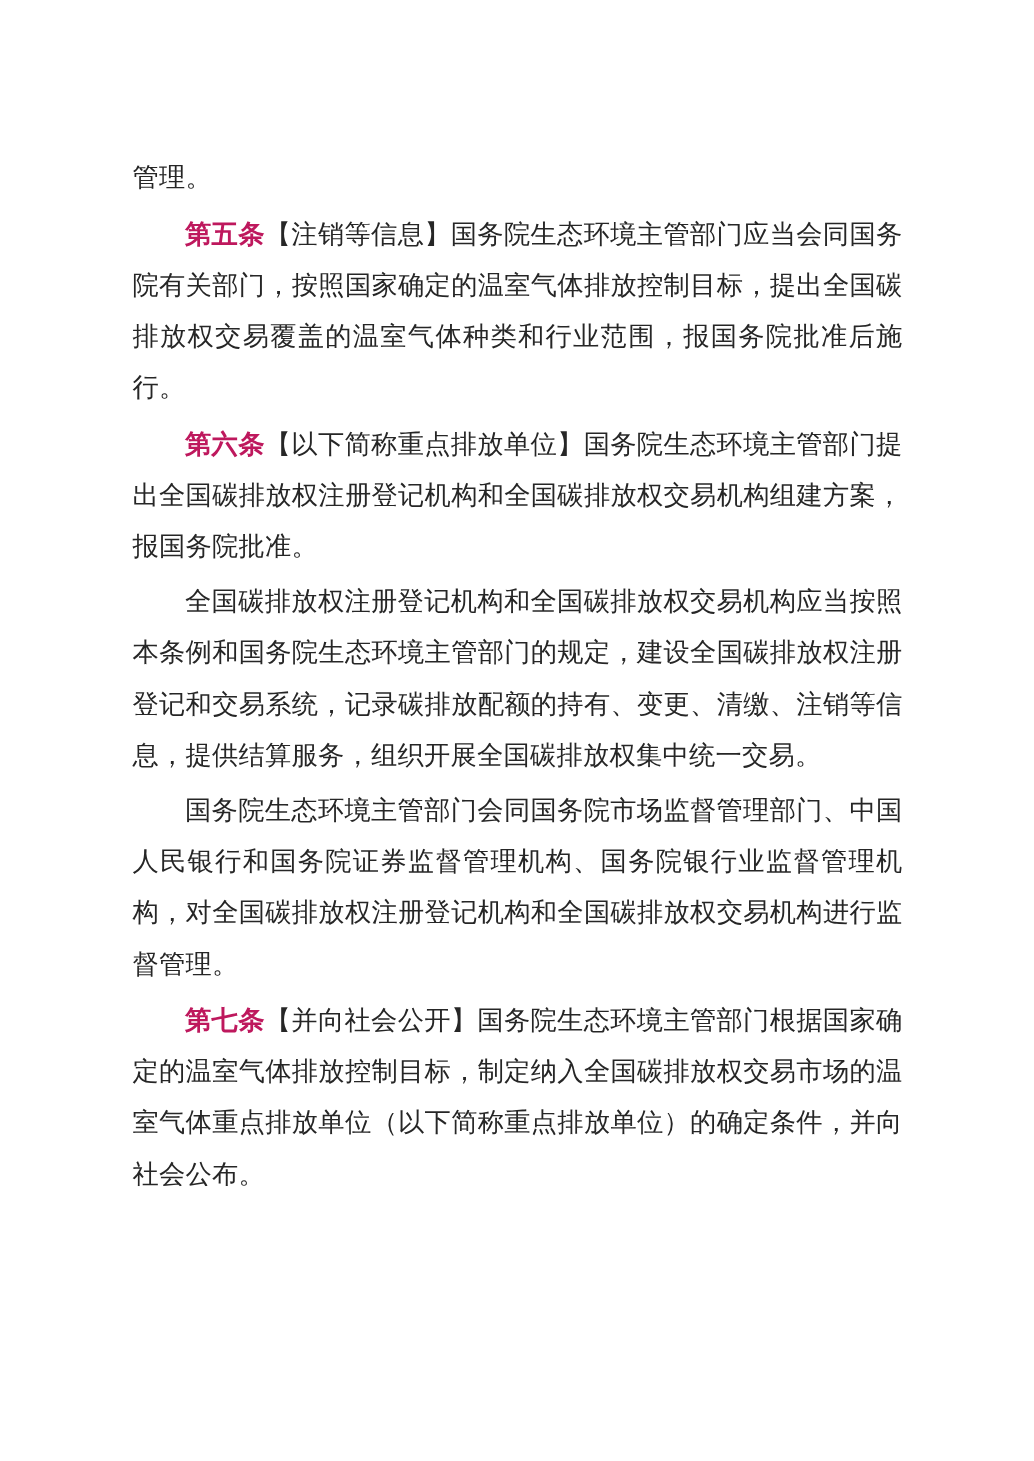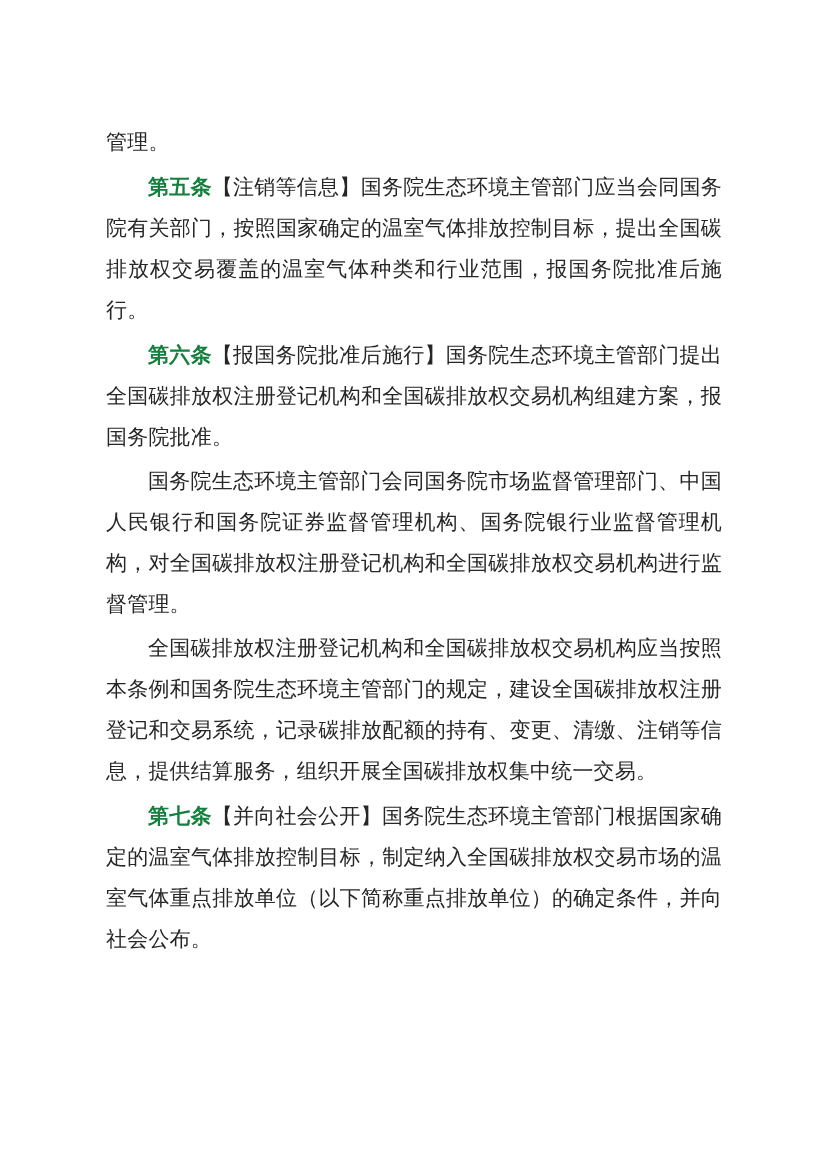--- a/index.html
+++ b/index.html
@@ -32,39 +32,39 @@
     text-indent: 2em;
   }
   .doc-body p + p {
     margin-top: 3px;
   }
   .doc-body p.continuation {
     text-indent: 0;
   }
   .doc-body b.article-no {
     font-weight: bold;
-    color: #15803d;
+    color: #be185d;
   }
   .page-footer {
     position: absolute;
     left: 104px;
     top: 1034px;
     font-size: 17px;
     line-height: 22px;
     color: #4f4f4f;
     letter-spacing: 3px;
     word-spacing: 6px;
   }
 </style>
 </head>
 <body>
 
 <div class="page">
   <div class="doc-body">
       <p class="continuation"><span>管理。</span></p>
       <p class="article"><b class="article-no">第五条</b><span>【注销等信息】</span><span>国务院生态环境主管部门应当会同国务院有关部门，按照国家确定的温室气体排放控制目标，提出全国碳排放权交易覆盖的温室气体种类和行业范围，报国务院批准后施行。</span></p>
-      <p class="article"><b class="article-no">第六条</b><span>【报国务院批准后施行】</span><span>国务院生态环境主管部门提出全国碳排放权注册登记机构和全国碳排放权交易机构组建方案，报国务院批准。</span></p>
+      <p class="article"><b class="article-no">第六条</b><span>【以下简称重点排放单位】</span><span>国务院生态环境主管部门提出全国碳排放权注册登记机构和全国碳排放权交易机构组建方案，报国务院批准。</span></p>
+      <p class="body"><span>全国碳排放权注册登记机构和全国碳排放权交易机构应当按照本条例和国务院生态环境主管部门的规定，建设全国碳排放权注册登记和交易系统，记录碳排放配额的持有、变更、清缴、注销等信息，提供结算服务，组织开展全国碳排放权集中统一交易。</span></p>
       <p class="body"><span>国务院生态环境主管部门会同国务院市场监督管理部门、中国人民银行和国务院证券监督管理机构、国务院银行业监督管理机构，对全国碳排放权注册登记机构和全国碳排放权交易机构进行监督管理。</span></p>
-      <p class="body"><span>全国碳排放权注册登记机构和全国碳排放权交易机构应当按照本条例和国务院生态环境主管部门的规定，建设全国碳排放权注册登记和交易系统，记录碳排放配额的持有、变更、清缴、注销等信息，提供结算服务，组织开展全国碳排放权集中统一交易。</span></p>
       <p class="article"><b class="article-no">第七条</b><span>【并向社会公开】</span><span>国务院生态环境主管部门根据国家确定的温室气体排放控制目标，制定纳入全国碳排放权交易市场的温室气体重点排放单位（以下简称重点排放单位）的确定条件，并向社会公布。</span></p>
     </div>
   <div class="page-footer">— 2 —</div>
 </div>
 
 </body></html>

